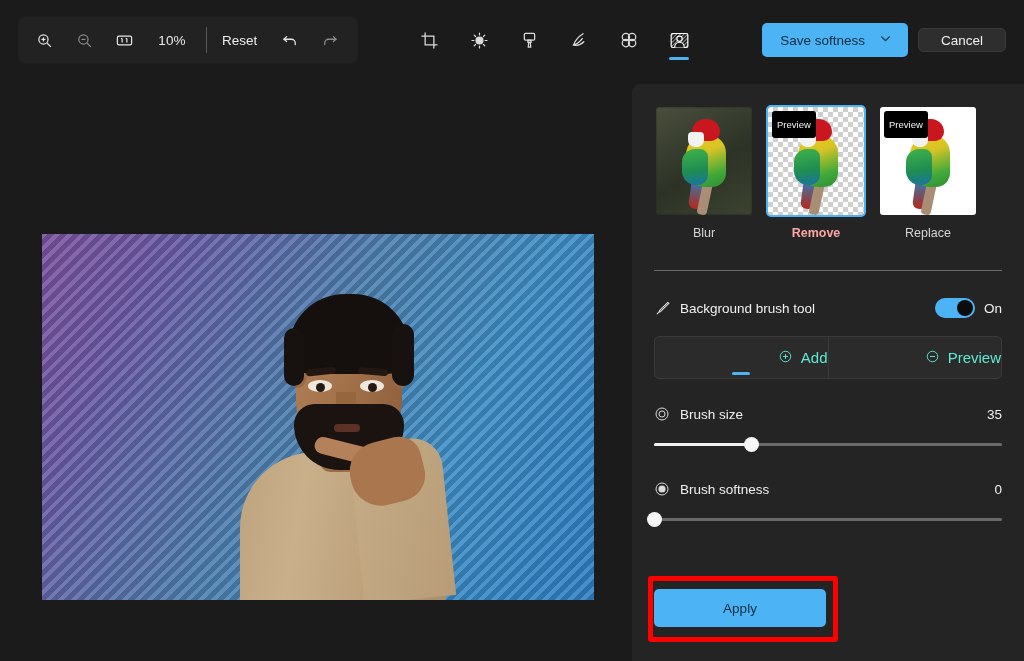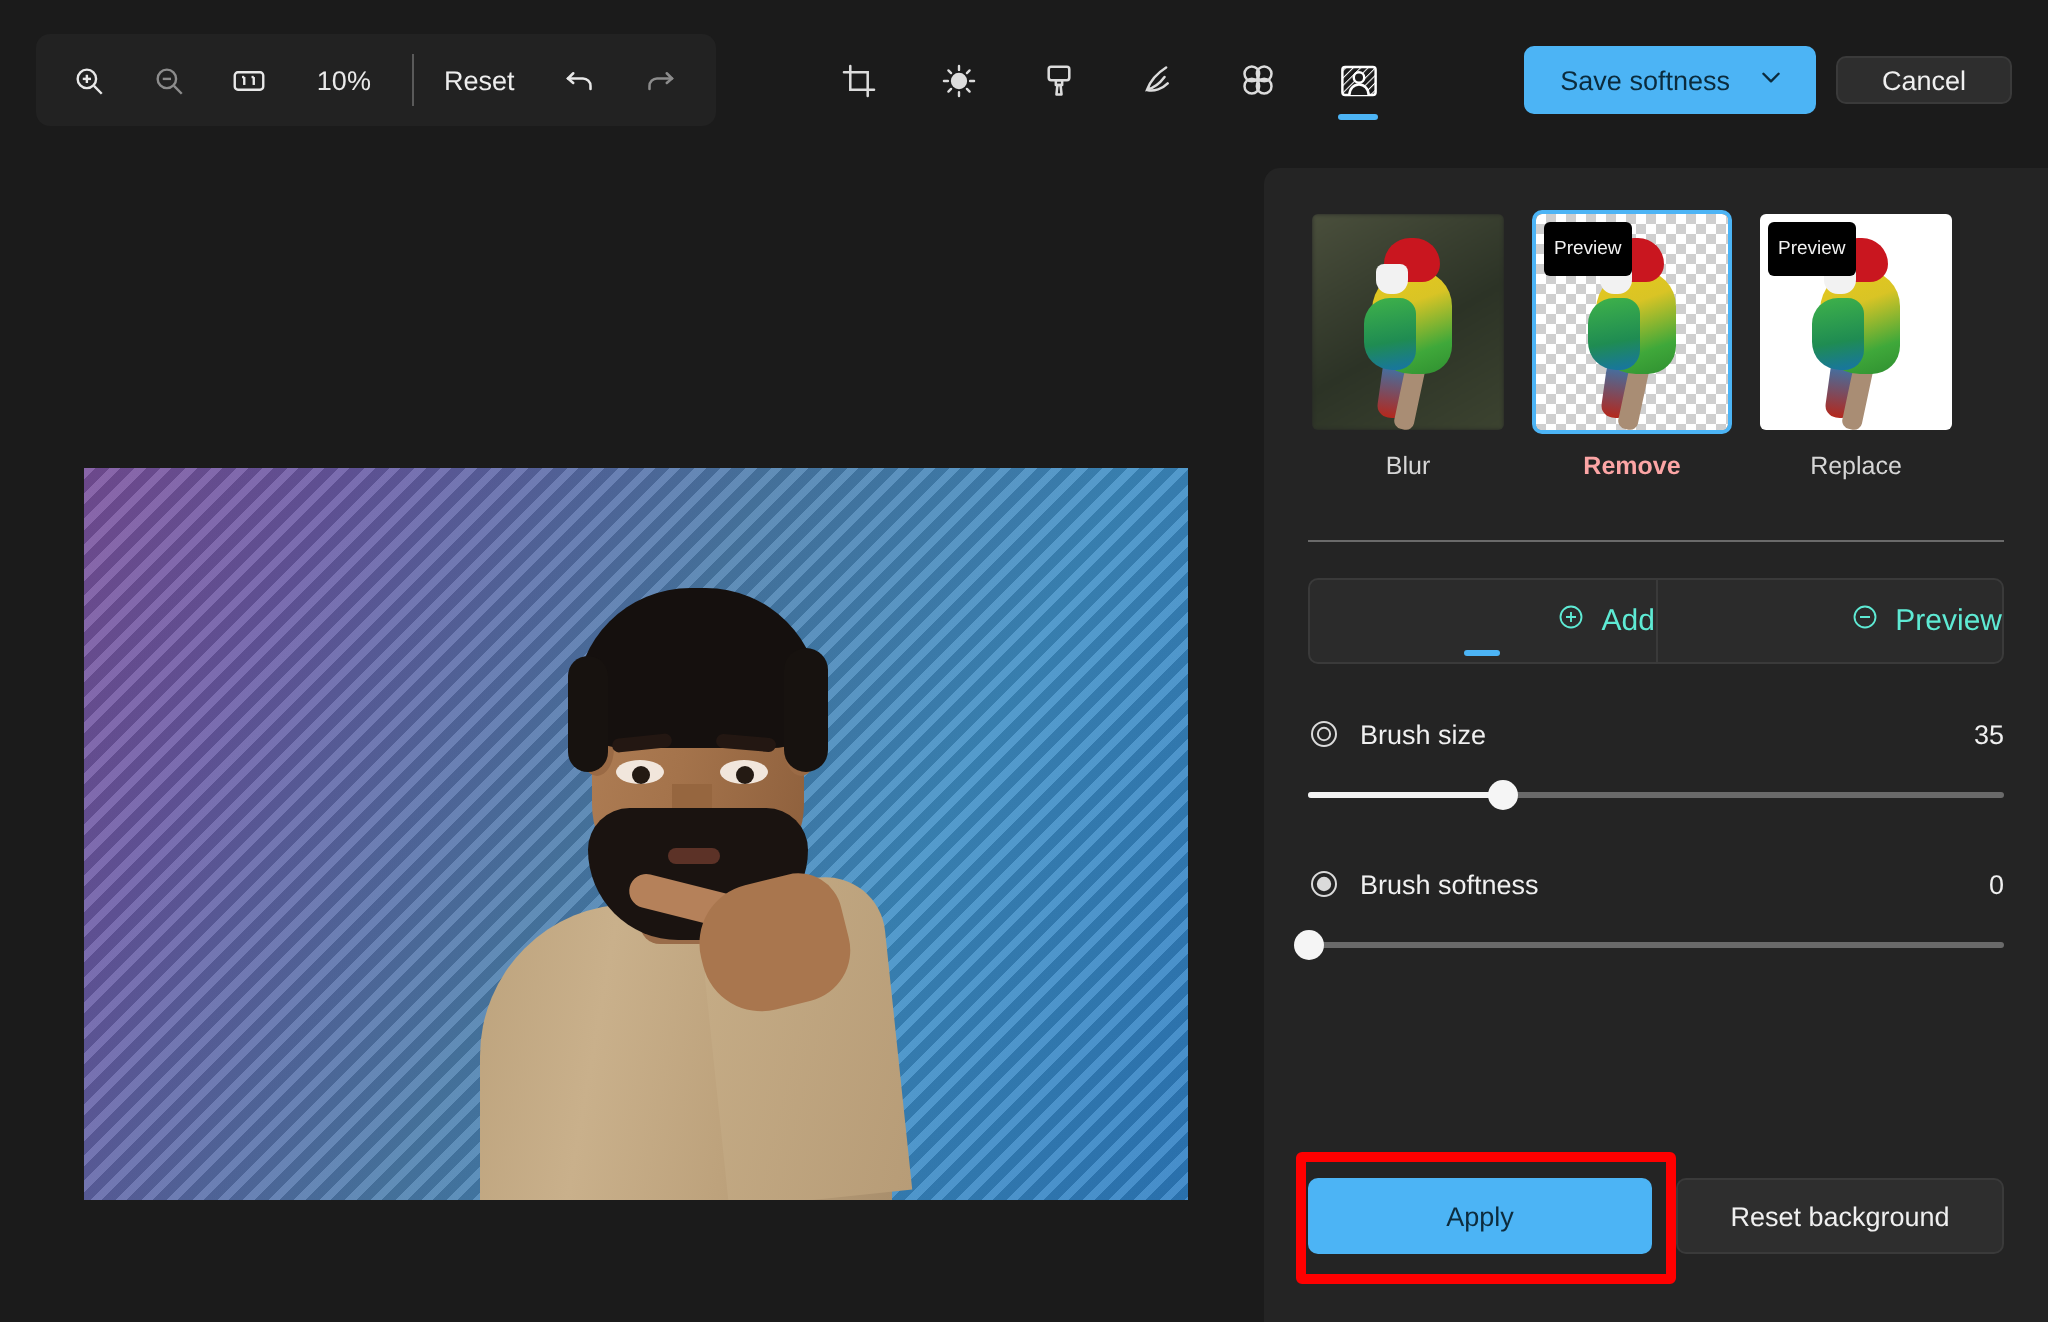--- a/index.html
+++ b/index.html
@@ -487,20 +487,35 @@
                 <div class="p-beak"></div>
             </div>
           </div>
           <div class="thumb-label">Replace</div>
         </div>
 
       </div>
 
       <div class="divider"></div>
 
+      <div class="row">
+        <span class="row-icon">
+          <svg width="17" height="17" viewBox="0 0 24 24" fill="none" stroke="currentColor" stroke-width="1.5" stroke-linecap="round" stroke-linejoin="round">
+            <path d="M19.5 3.2 L21 4.7 L9.6 16.1 L7.3 16.8 L8 14.5 Z"></path>
+            <path d="M7.3 16.8 L4.4 19.7"></path>
+          </svg>
+        </span>
+        <span class="row-label">Background brush tool</span>
+        <span class="toggle-wrap">
+          <span class="toggle">
+              <span class="knob"></span>
+            </span>
+          <span class="toggle-text">On</span>
+        </span>
+      </div>
 
       <div class="segmented">
         <button class="seg active">
           <span>
             <svg width="15" height="15" viewBox="0 0 24 24" fill="none" stroke="currentColor" stroke-width="1.5">
               <circle cx="12" cy="12" r="8.4"></circle>
                 <line x1="8" y1="12" x2="16" y2="12"></line>
                 <line x1="12" y1="8" x2="12" y2="16"></line>
             </svg>
           </span>
@@ -548,18 +563,17 @@
       <div class="slider">
         <div class="track"></div>
         <div class="fill" id="bf-fill" style="width: 0%;"></div>
         <div class="knob" id="bf-knob" style="left: 0%;"></div>
       </div>
 
     </div>
 
     <div class="footer-btns">
       <button class="apply-btn">Apply</button>
-      <button class="reset-bg-btn">Reset background</button>
     </div>
   </div>
 
   <div class="highlight-box"></div>
 </div>
 
 </body></html>

